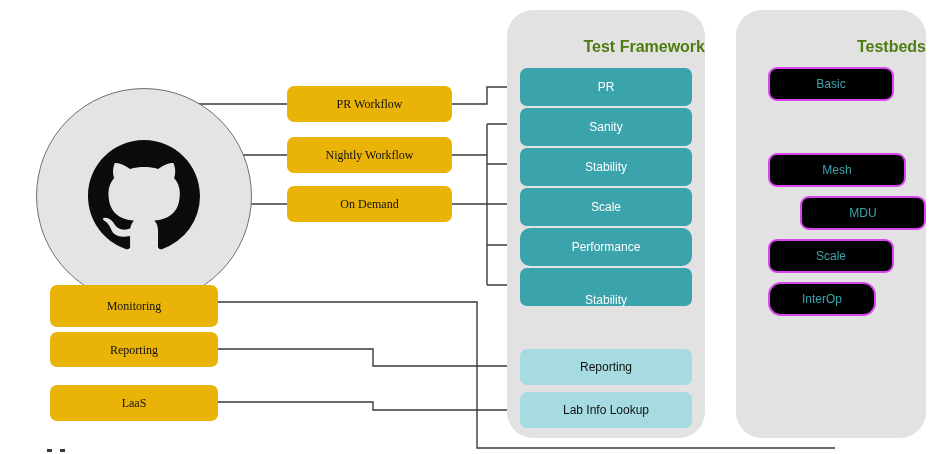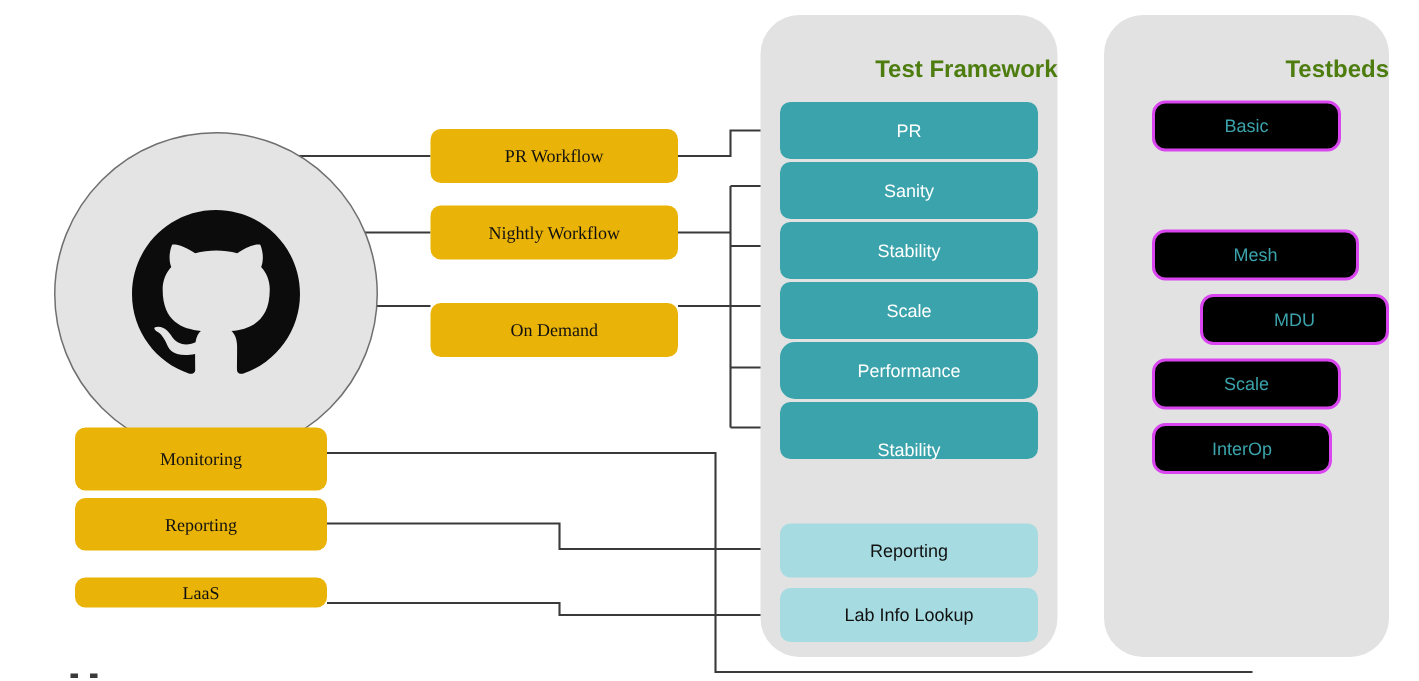--- a/index.html
+++ b/index.html
@@ -134,31 +134,31 @@
       3.75-3.65 3.95.29.25.54.73.54 1.48 0 1.07-.01 1.93-.01 2.2 0 .21.15.46.55.38A8.01 8.01 0 0 0 16
       8c0-4.42-3.58-8-8-8z"></path>
   </svg>
 
   <div class="node node-grey" style="left:287px; top:86px; width:165px; height:36px;">
     <span>PR Workflow</span>
   </div>
   <div class="node node-grey" style="left:287px; top:137px; width:165px; height:36px;">
     <span>Nightly Workflow</span>
   </div>
-  <div class="node node-grey" style="left:287px; top:186px; width:165px; height:36px;margin-top:16px;">
+  <div class="node node-grey" style="left:287px; top:186px; width:165px; height:36px;">
     <span>On Demand</span>
   </div>
 
   <div class="node node-grey" style="left:50px; top:285px; width:168px; height:42px;">
     <span>Monitoring</span>
   </div>
   <div class="node node-grey" style="left:50px; top:332px; width:168px; height:35px;">
     <span>Reporting</span>
   </div>
-  <div class="node node-grey" style="left:50px; top:385px; width:168px; height:20px;">
+  <div class="node node-grey" style="left:50px; top:385px; width:168px; height:36px;">
     <span>LaaS</span>
   </div>
 
   <div class="panel" style="left:507px; top:10px; width:198px; height:428px;">
     <div class="panel-title" style="top:28px;">Test Framework</div>
   </div>
 
   <div class="node node-teal" style="left:520px; top:68px; width:172px; height:38px;">
     <span>PR</span>
   </div>
@@ -194,20 +194,20 @@
   </div>
   <div class="node node-outline" style="left:768px; top:153px; width:138px; height:34px;">
     <span>Mesh</span>
   </div>
   <div class="node node-outline" style="left:800px; top:196px; width:126px; height:34px;">
     <span>MDU</span>
   </div>
   <div class="node node-outline" style="left:768px; top:239px; width:126px; height:34px;">
     <span>Scale</span>
   </div>
-  <div class="node node-outline" style="left:768px; top:282px; width:120px; height:34px;">
+  <div class="node node-outline" style="left:768px; top:282px; width:108px; height:34px;border-radius:13px;">
     <span>InterOp</span>
   </div>
 
   <div class="tick" style="left:47px; top:449px;"></div>
   <div class="tick" style="left:60px; top:449px;"></div>
 
 </div>
 
 </body></html>

